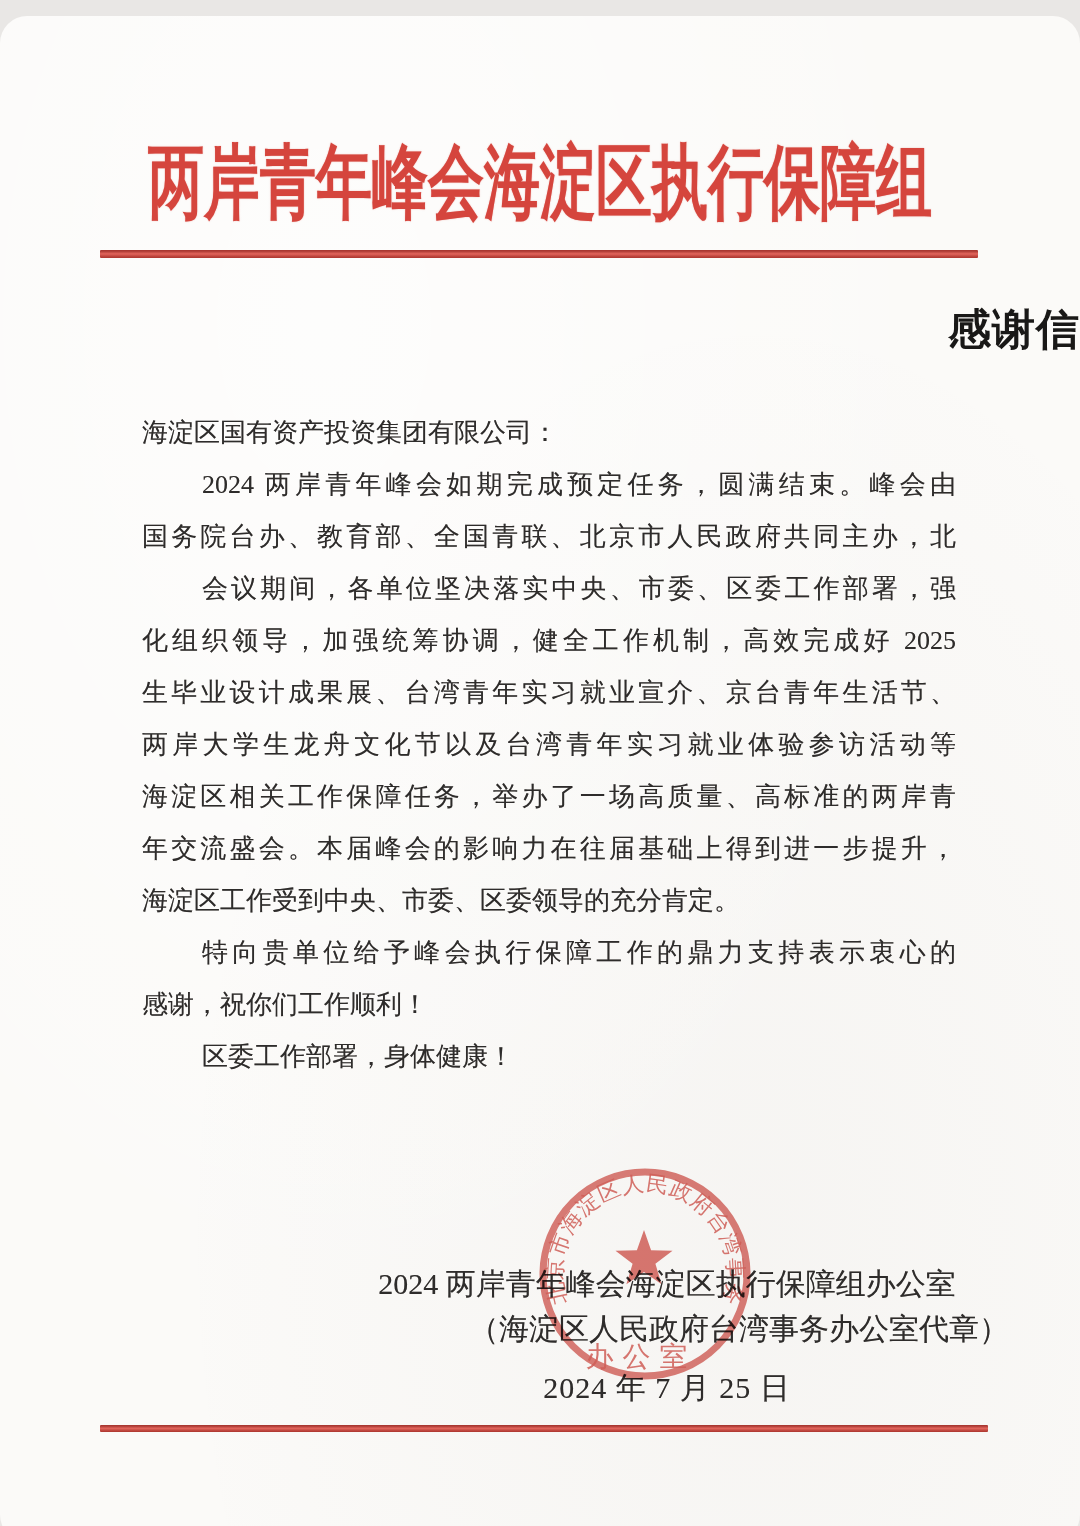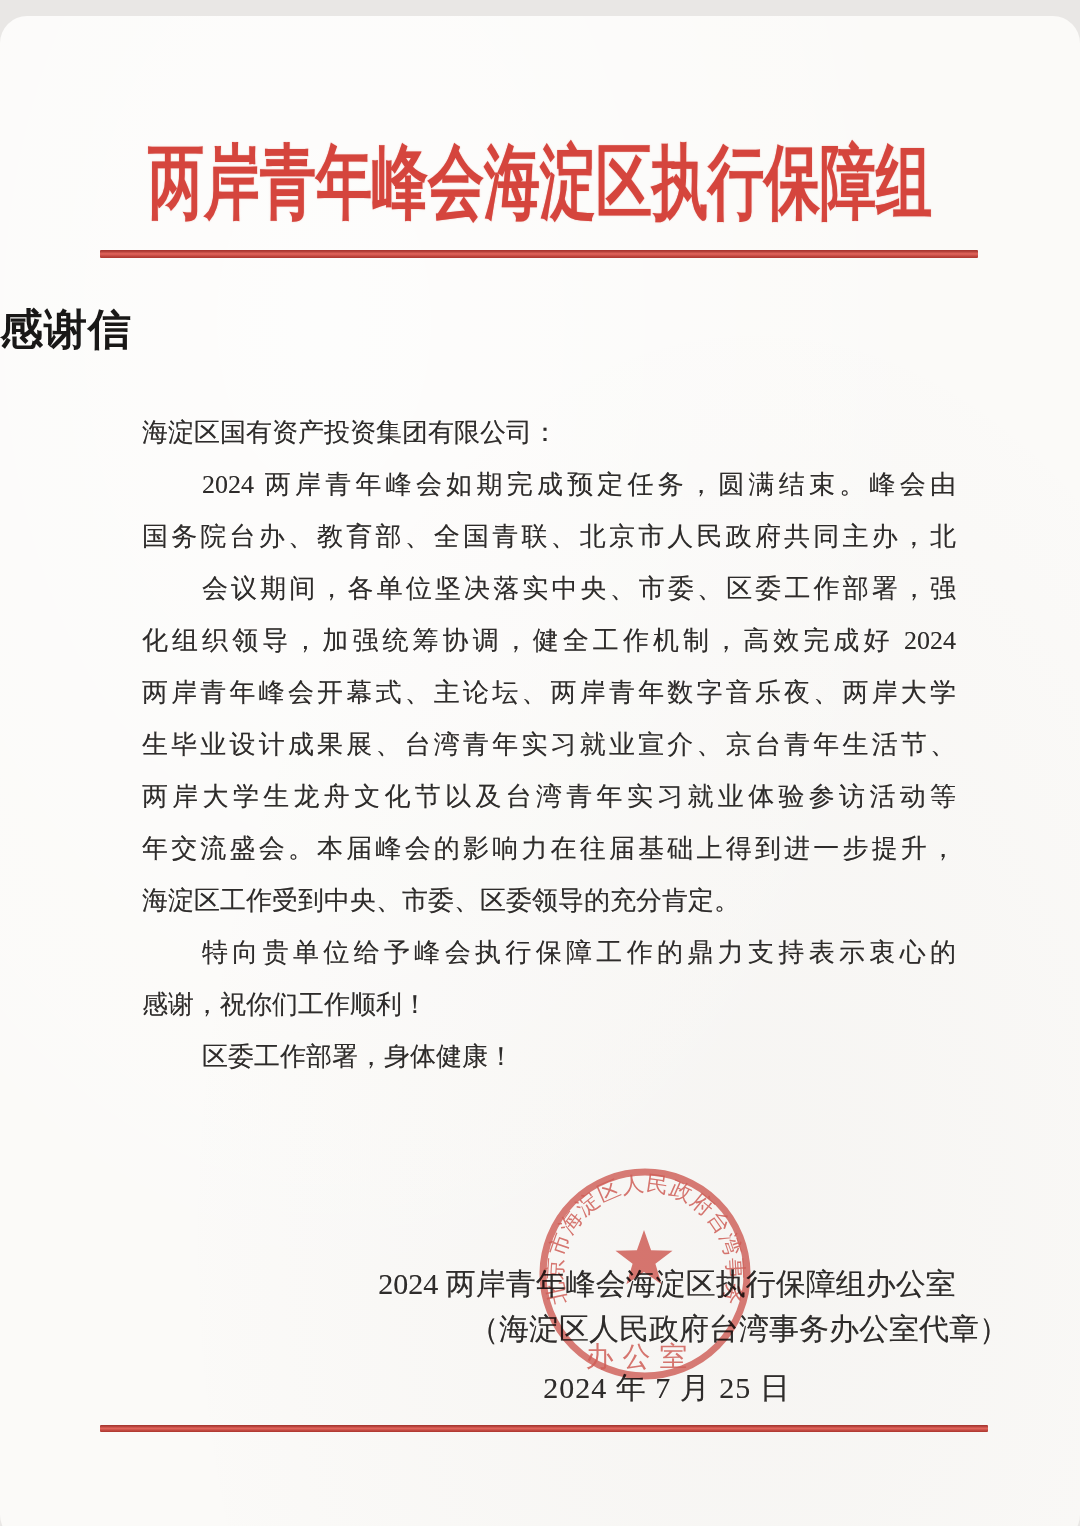--- a/index.html
+++ b/index.html
@@ -30,21 +30,21 @@
     position:absolute; height:8px;
     background:linear-gradient(to bottom,#a93832 12%,#e2655c 48%,#b23b34 90%);
     border-radius:1px;
   }
   .rule-top    { left:100px; top:234px; width:878px; }
   .rule-bottom { left:100px; top:1409px; width:888px; height:7px; }
 
   
   .letter-title {
     position:absolute; top:291px; left:0; width:1080px;
-    margin:0; text-align:left;
+    margin:0; text-align:right;
     font-size:43px; font-weight:bold; line-height:1.05;
     color:#191817; letter-spacing:1px;
   }
 
   
   .letter-body {
     position:absolute; left:142px; top:391px; width:814px;
     font-size:26px; color:#2e2c2b;
     text-shadow:0 0 .6px rgba(70,65,60,.45);
   }
@@ -78,24 +78,24 @@
 
   <div class="rule rule-top"></div>
 
   <h2 class="letter-title">感谢信</h2>
 
   <main class="letter-body">
     <div class="line">海淀区国有资产投资集团有限公司：</div>
     <div class="line indent fill">2024 两岸青年峰会如期完成预定任务，圆满结束。峰会由</div>
     <div class="line fill">国务院台办、教育部、全国青联、北京市人民政府共同主办，北</div>
     <div class="line indent fill">会议期间，各单位坚决落实中央、市委、区委工作部署，强</div>
-    <div class="line fill">化组织领导，加强统筹协调，健全工作机制，高效完成好 2024</div>
-    <div class="line fill">两岸青年峰会开幕式、主论坛、两岸青年数字音乐夜、两岸大学</div>
+    <div class="line fill">化组织领导，加强统筹协调，健全工作机制，高效完成好 2025</div>
     <div class="line fill">生毕业设计成果展、台湾青年实习就业宣介、京台青年生活节、</div>
     <div class="line fill">两岸大学生龙舟文化节以及台湾青年实习就业体验参访活动等</div>
+    <div class="line fill">海淀区相关工作保障任务，举办了一场高质量、高标准的两岸青</div>
     <div class="line fill">年交流盛会。本届峰会的影响力在往届基础上得到进一步提升，</div>
     <div class="line">海淀区工作受到中央、市委、区委领导的充分肯定。</div>
     <div class="line indent fill">特向贵单位给予峰会执行保障工作的鼎力支持表示衷心的</div>
     <div class="line">感谢，祝你们工作顺利！</div>
     <div class="line indent">区委工作部署，身体健康！</div>
   </main>
 
   <div class="signature-block">
     <div class="sig-line sig-office">2024 两岸青年峰会海淀区执行保障组办公室</div>
     <div class="sig-line sig-note">（海淀区人民政府台湾事务办公室代章）</div>

